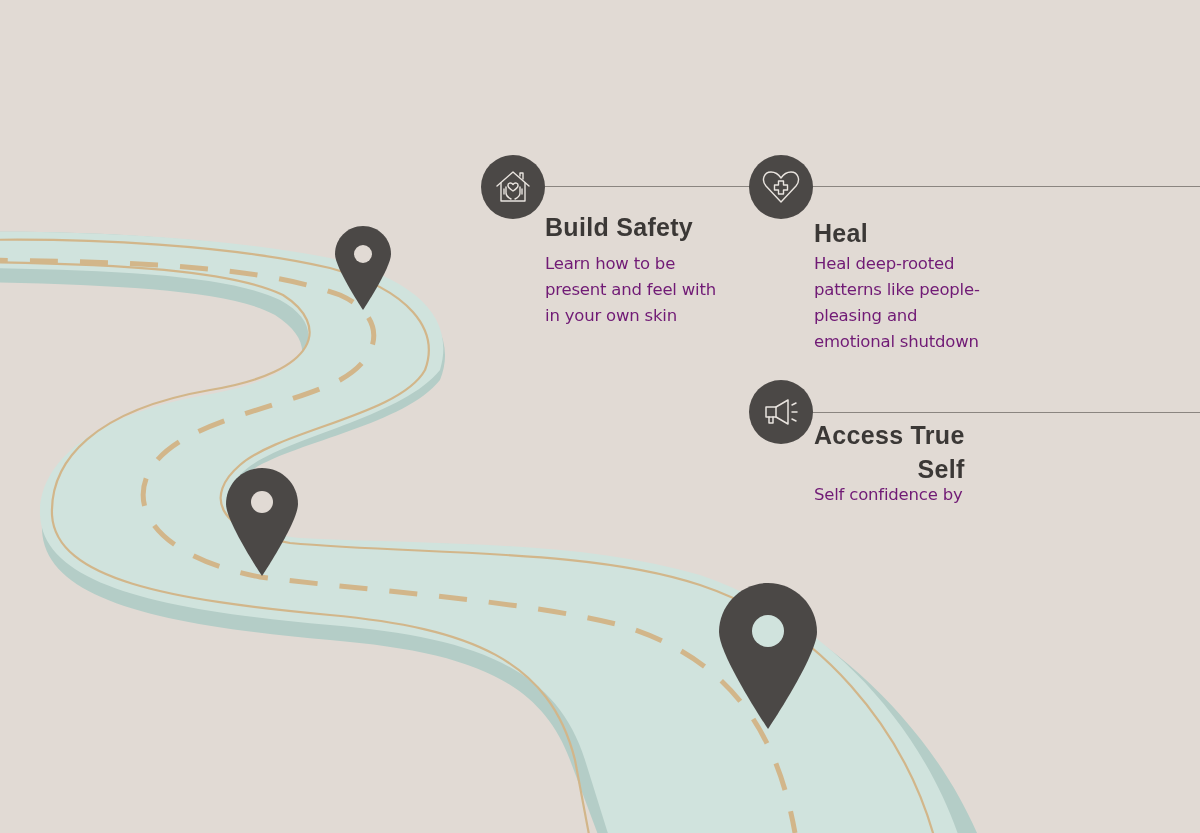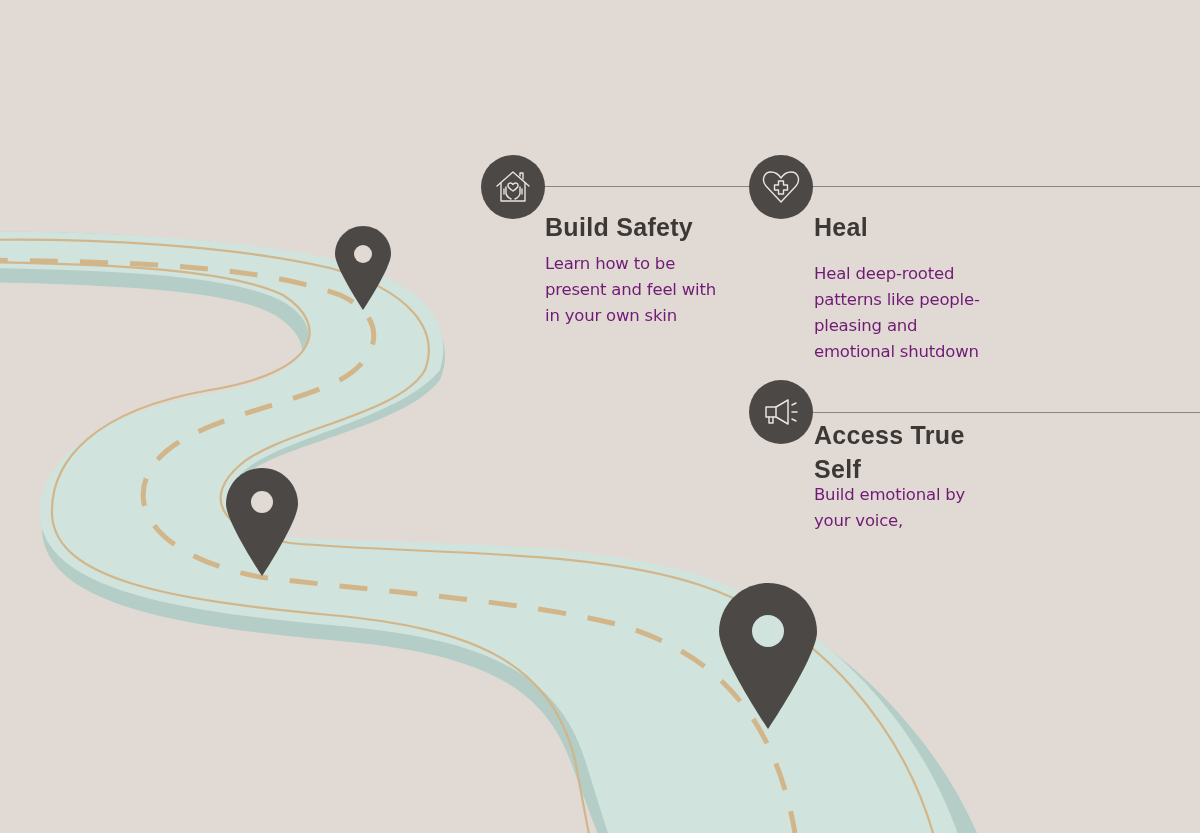--- a/index.html
+++ b/index.html
@@ -43,20 +43,21 @@
     }
     .step-title {
       position: absolute;
       font-family: "Liberation Sans", sans-serif;
       font-weight: 700;
       font-size: 25px;
       line-height: 34px;
       color: #3b3836;
       letter-spacing: 0.3px;
       margin: 0;
+      text-align: right;
     }
     .step-desc {
       position: absolute;
       font-family: "DejaVu Sans", sans-serif;
       font-size: 16.5px;
       line-height: 26px;
       color: #701a75;
       margin: 0;
       letter-spacing: -0.2px;
     }
@@ -154,22 +155,22 @@
   <div>present and feel with</div>
   <div>in your own skin</div>
 </div>
 
 <div class="icon-circle" style="left:749px; top:155px;">
   <svg viewBox="0 0 42 42" fill="none" stroke="#e9e4df" stroke-width="1.4" stroke-linejoin="round">
     <path d="M21 36 L6 20 C1 14 4 6 11 6 C15 6 19 9 21 12 C23 9 27 6 31 6 C38 6 41 14 36 20 Z"></path>
     <path d="M18.5 15 L23.5 15 L23.5 19 L27.5 19 L27.5 24 L23.5 24 L23.5 28 L18.5 28 L18.5 24 L14.5 24 L14.5 19 L18.5 19 Z"></path>
   </svg>
 </div>
-<h2 class="step-title" style="left:814px; top:210px;">Heal</h2>
-<div class="step-desc" style="left:814px; top:261px;">
+<h2 class="step-title" style="left:814px; top:216px;">Heal</h2>
+<div class="step-desc" style="left:814px; top:251px;">
   <div>Heal deep-rooted</div>
   <div>patterns like people-</div>
   <div>pleasing and</div>
   <div>emotional shutdown</div>
 </div>
 
 <div class="icon-circle" style="left:749px; top:380px;">
   <svg viewBox="0 0 42 42" fill="none" stroke="#e9e4df" stroke-width="1.5" stroke-linejoin="round" stroke-linecap="round">
     <path d="M6 16 L16 16 L28 9 L28 33 L16 26 L6 26 Z"></path>
     <path d="M16 16 L16 26"></path>
@@ -177,15 +178,14 @@
     <path d="M32 14 L36 12"></path>
     <path d="M32 21 L37 21"></path>
     <path d="M32 28 L36 30"></path>
   </svg>
 </div>
 <h2 class="step-title" style="left:814px; top:418px;">
   <div>Access True</div>
   <div>Self</div>
 </h2>
 <div class="step-desc" style="left:814px; top:482px;">
-  <div>Build emotional by</div>
-  <div>your voice,</div>
+  <div>Self confidence by</div>
 </div>
 
 </body></html>

